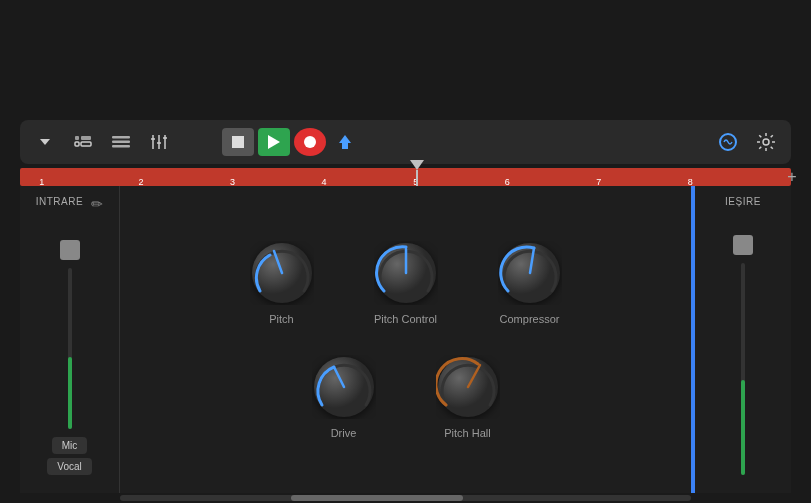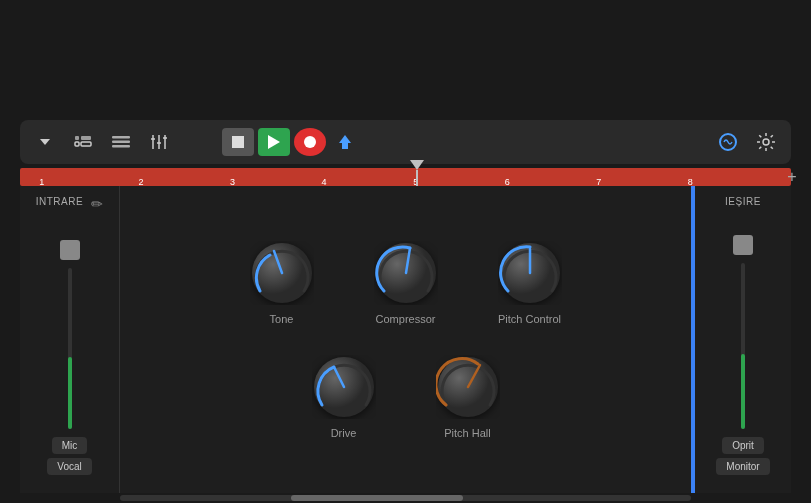--- a/index.html
+++ b/index.html
@@ -447,55 +447,55 @@
             <radialGradient id="kg1" cx="35%" cy="35%">
               <stop offset="0%" stop-color="#666"></stop>
               <stop offset="100%" stop-color="#2a2a2a"></stop>
             </radialGradient>
           </defs>
           <circle cx="32" cy="32" r="30" fill="url(#kg1)" filter="drop-shadow(0 2px 4px rgba(0,0,0,0.6))"></circle>
           <path d="M 10 50 A 26 26 0 1 1 54 50" fill="none" stroke="#333" stroke-width="3" stroke-linecap="round"></path>
           <path d="M 10 50 A 26 26 0 0 1 20 14" fill="none" stroke="#4a9eff" stroke-width="3" stroke-linecap="round"></path>
           <line x1="32" y1="32" x2="24" y2="10" stroke="#4a9eff" stroke-width="2.5" stroke-linecap="round"></line>
         </svg>
-        <span class="knob-label">Tone</span>
+        <span class="knob-label">Pitch</span>
+      </div>
+
+      <div class="knob-container">
+        <svg class="knob-svg" viewBox="0 0 64 64">
+          <defs>
+            <radialGradient id="kg2" cx="35%" cy="35%">
+              <stop offset="0%" stop-color="#666"></stop>
+              <stop offset="100%" stop-color="#2a2a2a"></stop>
+            </radialGradient>
+          </defs>
+          <circle cx="32" cy="32" r="30" fill="url(#kg2)" filter="drop-shadow(0 2px 4px rgba(0,0,0,0.6))"></circle>
+          <path d="M 10 50 A 26 26 0 1 1 54 50" fill="none" stroke="#333" stroke-width="3" stroke-linecap="round"></path>
+          <path d="M 10 50 A 26 26 0 0 1 32 6" fill="none" stroke="#4a9eff" stroke-width="3" stroke-linecap="round"></path>
+          <line x1="32" y1="32" x2="32" y2="8" stroke="#4a9eff" stroke-width="2.5" stroke-linecap="round"></line>
+        </svg>
+        <span class="knob-label">Pitch Control</span>
       </div>
 
       <div class="knob-container">
         <svg class="knob-svg" viewBox="0 0 64 64">
           <defs>
             <radialGradient id="kg3" cx="35%" cy="35%">
               <stop offset="0%" stop-color="#666"></stop>
               <stop offset="100%" stop-color="#2a2a2a"></stop>
             </radialGradient>
           </defs>
           <circle cx="32" cy="32" r="30" fill="url(#kg3)" filter="drop-shadow(0 2px 4px rgba(0,0,0,0.6))"></circle>
           <path d="M 10 50 A 26 26 0 1 1 54 50" fill="none" stroke="#333" stroke-width="3" stroke-linecap="round"></path>
           <path d="M 10 50 A 26 26 0 0 1 36 7" fill="none" stroke="#4a9eff" stroke-width="3" stroke-linecap="round"></path>
           <line x1="32" y1="32" x2="36" y2="7" stroke="#4a9eff" stroke-width="2.5" stroke-linecap="round"></line>
         </svg>
         <span class="knob-label">Compressor</span>
       </div>
 
-      <div class="knob-container">
-        <svg class="knob-svg" viewBox="0 0 64 64">
-          <defs>
-            <radialGradient id="kg2" cx="35%" cy="35%">
-              <stop offset="0%" stop-color="#666"></stop>
-              <stop offset="100%" stop-color="#2a2a2a"></stop>
-            </radialGradient>
-          </defs>
-          <circle cx="32" cy="32" r="30" fill="url(#kg2)" filter="drop-shadow(0 2px 4px rgba(0,0,0,0.6))"></circle>
-          <path d="M 10 50 A 26 26 0 1 1 54 50" fill="none" stroke="#333" stroke-width="3" stroke-linecap="round"></path>
-          <path d="M 10 50 A 26 26 0 0 1 32 6" fill="none" stroke="#4a9eff" stroke-width="3" stroke-linecap="round"></path>
-          <line x1="32" y1="32" x2="32" y2="8" stroke="#4a9eff" stroke-width="2.5" stroke-linecap="round"></line>
-        </svg>
-        <span class="knob-label">Pitch Control</span>
-      </div>
-
     </div>
 
     <div class="effects-row">
 
       <div class="knob-container">
         <svg class="knob-svg" viewBox="0 0 64 64">
           <defs>
             <radialGradient id="kg4" cx="35%" cy="35%">
               <stop offset="0%" stop-color="#666"></stop>
               <stop offset="100%" stop-color="#2a2a2a"></stop>
@@ -532,24 +532,20 @@
   <div class="channel-strip-right">
     <div class="channel-label">
       <span>IEȘIRE</span>
     </div>
     <div class="fader-container">
       <div class="fader-knob"></div>
       <div class="fader-track">
         <div class="fader-level" style="height: 45%;"></div>
       </div>
     </div>
-    <div class="channel-bottom">
-      <button class="channel-btn">Oprit</button>
-      <button class="channel-btn">Monitor</button>
-    </div>
   </div>
 
 </div>
 
 <div class="bottom-scrollbar">
   <div class="scrollbar-track">
     <div class="scrollbar-thumb"></div>
   </div>
 </div>
 

